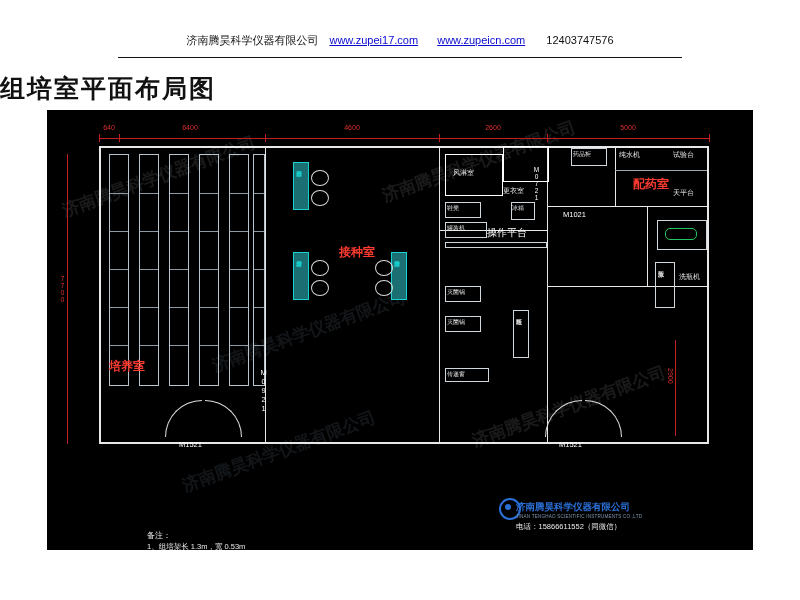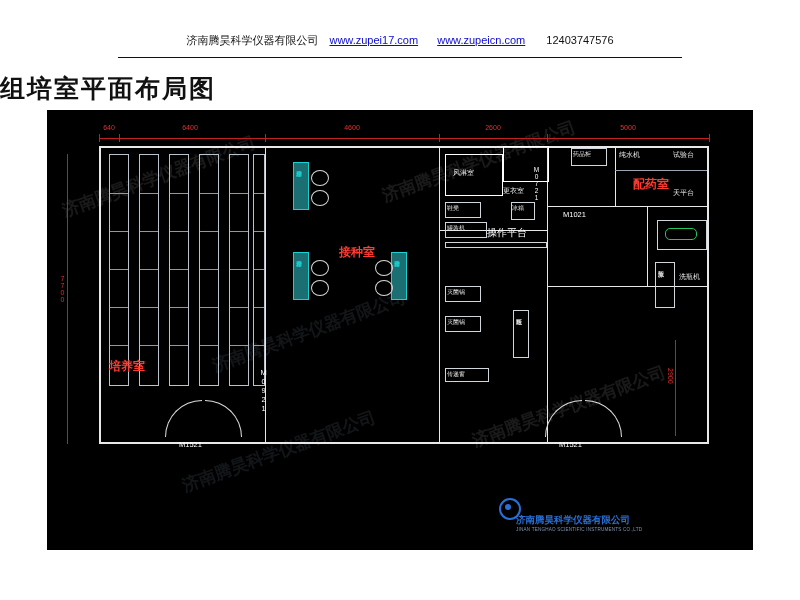--- a/index.html
+++ b/index.html
@@ -230,23 +230,26 @@
 
     <div class="lbl" style="left:626px;top:78px;">天平台</div>
     <div class="box" style="left:610px;top:110px;width:48px;height:28px;"></div>
     <div class="grn" style="left:618px;top:118px;width:30px;height:10px;border-radius:5px;"></div>
 
     <div class="box" style="left:608px;top:152px;width:18px;height:44px;"></div>
     <div class="lbl lbl-v" style="left:609px;top:156px;writing-mode:vertical-rl;font-size:6px;">凉瓶架</div>
     <div class="lbl" style="left:632px;top:162px;">洗瓶机</div>
 
     <div class="notes">
+      <div class="t">备注：</div>
+      <div>1、组培架长 1.3m，宽 0.53m</div>
 
     </div>
 
     <div class="logo"></div>
     <div class="brand">
       <div class="b1">济南腾昊科学仪器有限公司</div>
       <div class="b2">JINAN TENGHAO SCIENTIFIC INSTRUMENTS CO.,LTD</div>
+      <div class="b3">电话：15866611552（同微信）</div>
     </div>
 
   </div>
 </div>
 
 </body></html>

